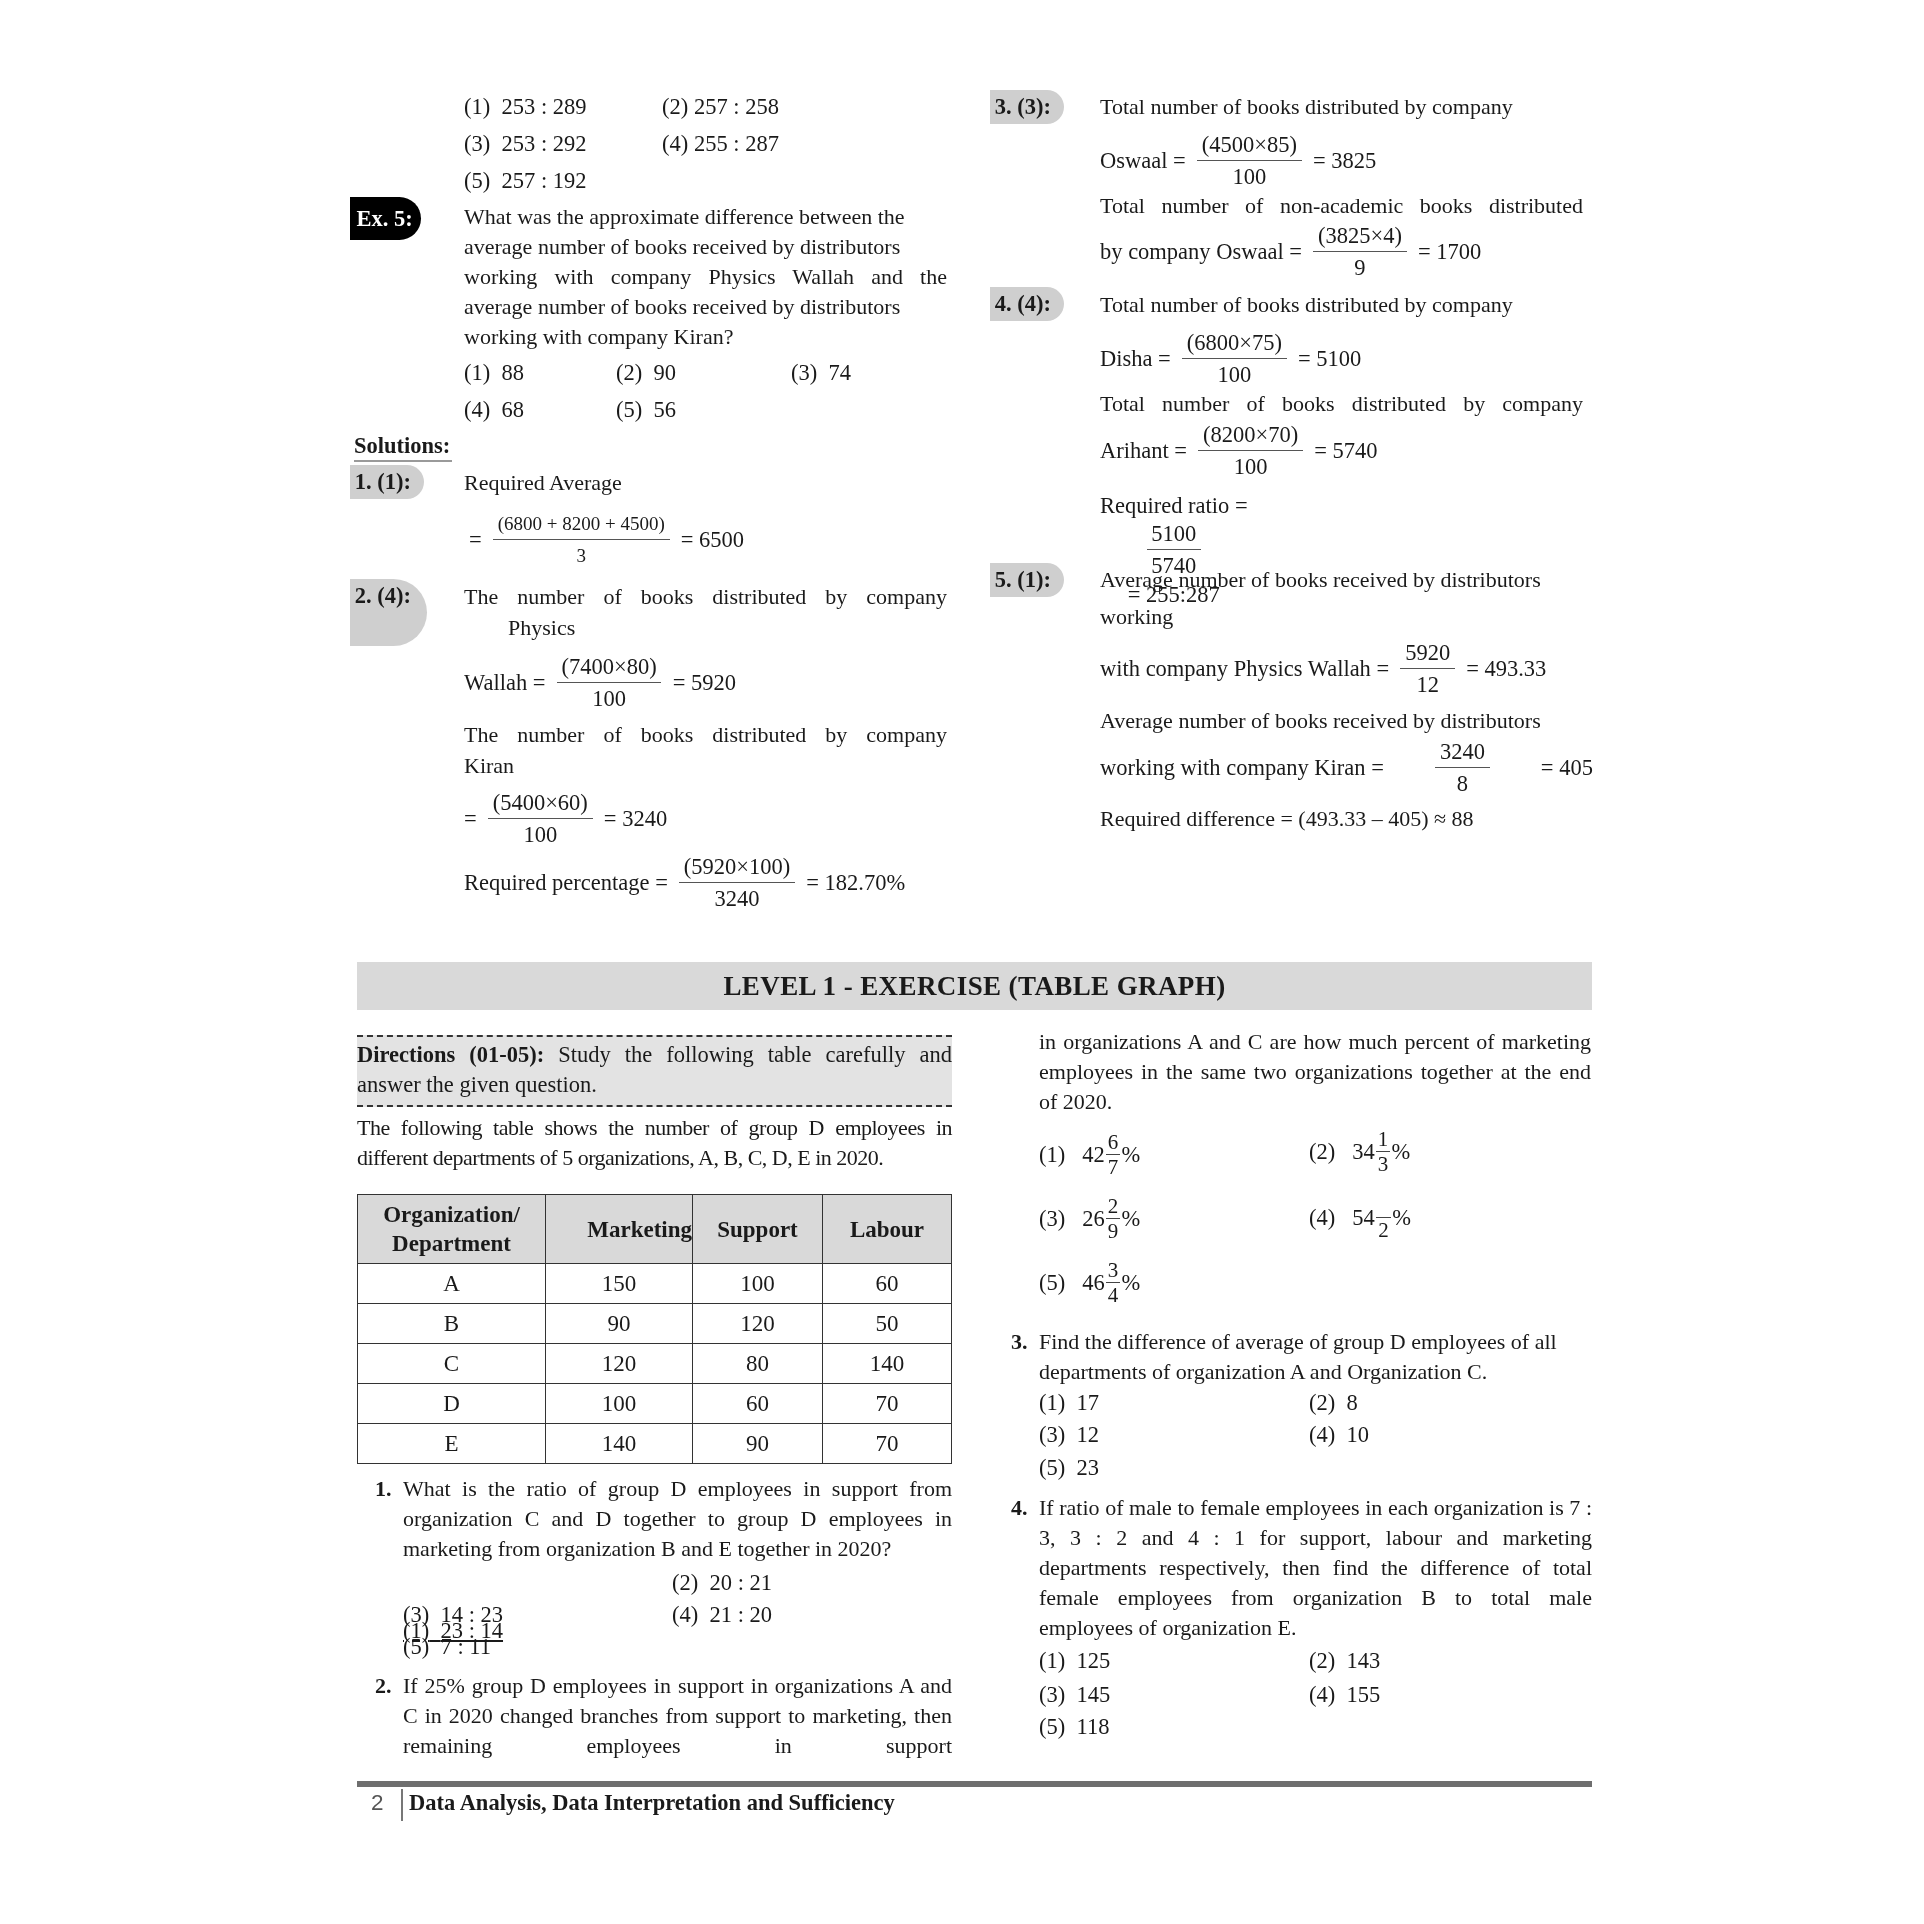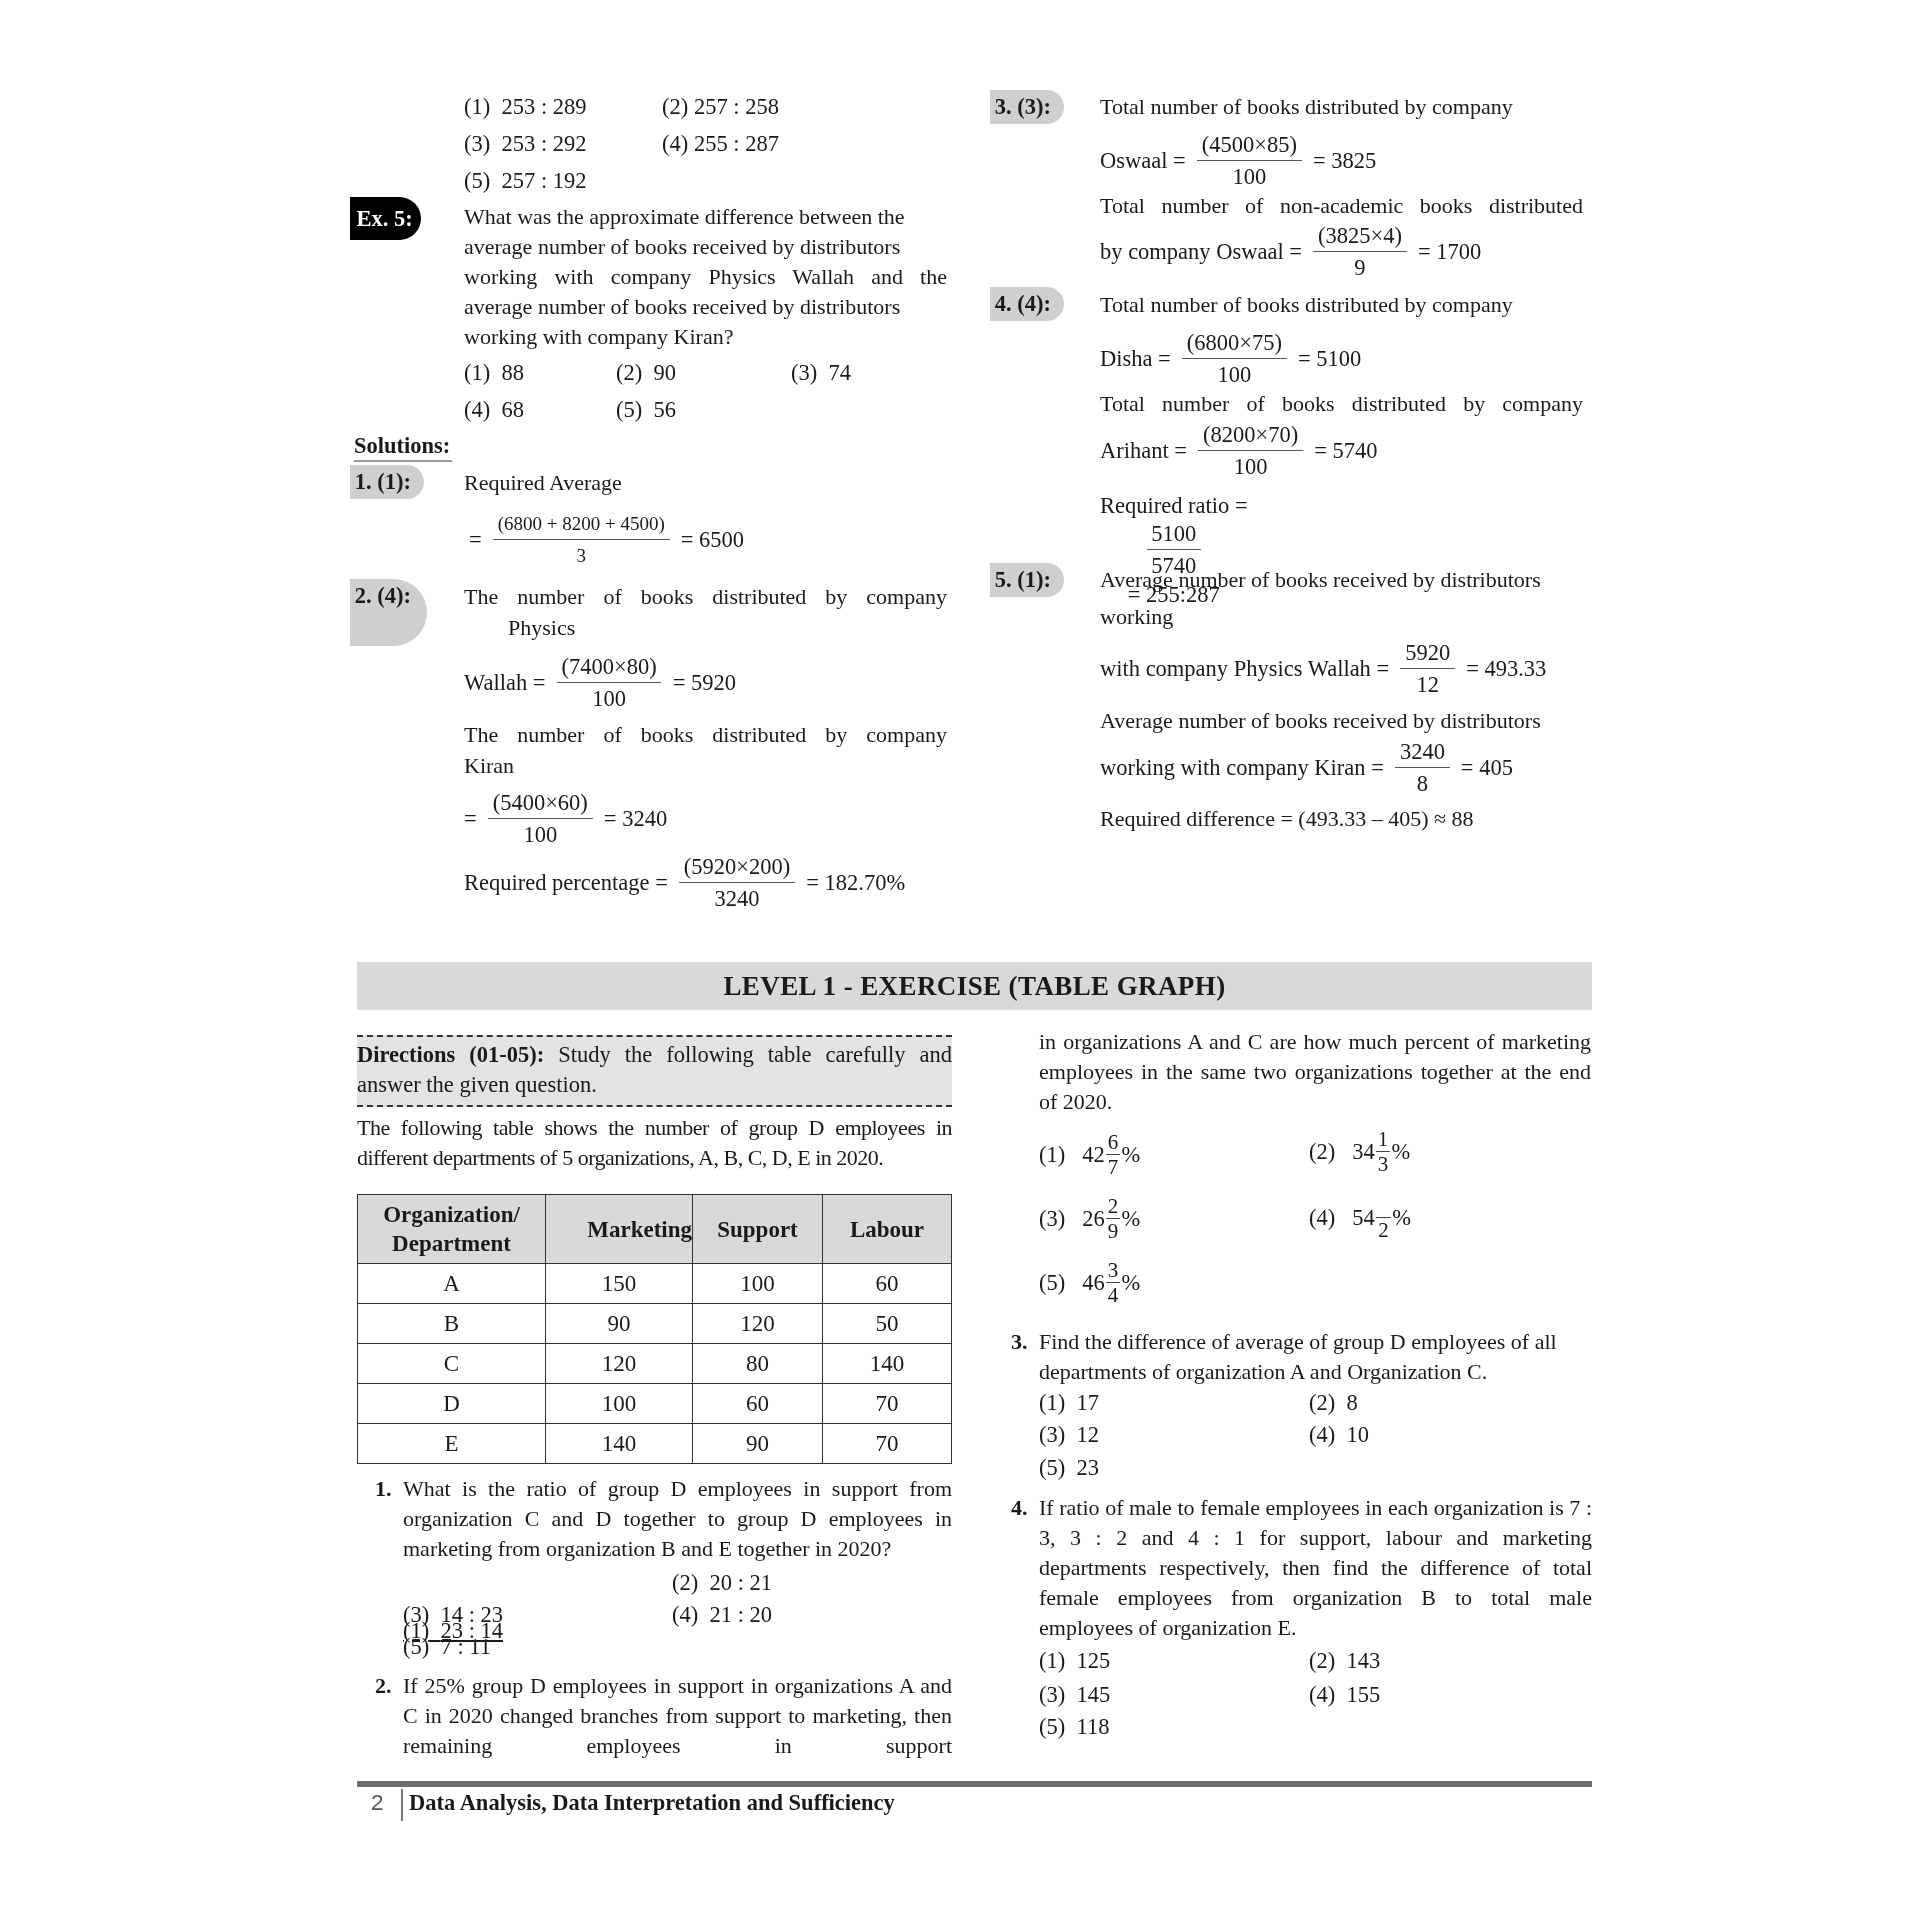--- a/index.html
+++ b/index.html
@@ -128,21 +128,21 @@
   <span>=</span>
   <span class="frac">
       <span class="num">(5400×60)</span>
       <span class="den">100</span>
     </span>
   <span>= 3240</span>
 </div>
 <div class="eq" style="left:464px;top:853px;">
   <span>Required percentage =</span>
   <span class="frac">
-      <span class="num">(5920×200)</span>
+      <span class="num">(5920×100)</span>
       <span class="den">3240</span>
     </span>
   <span>= 182.70%</span>
 </div>
 
 <div class="badge-sol" style="left:990px;top:90px;width:74px;">3. (3):</div>
 <div class="abs txt" style="left:1100px;top:92px;">Total number of books distributed by company</div>
 <div class="eq" style="left:1100px;top:131px;">
   <span>Oswaal =</span>
   <span class="frac">
@@ -194,21 +194,21 @@
 <div class="abs txt" style="left:1100px;top:602px;">working</div>
 <div class="eq" style="left:1100px;top:639px;">
   <span>with company Physics Wallah =</span>
   <span class="frac">
       <span class="num">5920</span>
       <span class="den">12</span>
     </span>
   <span>= 493.33</span>
 </div>
 <div class="abs txt" style="left:1100px;top:706px;">Average number of books received by distributors</div>
-<div class="eq" style="left:1100px;top:738px;">
+<div class="eq" style="left:1100px;top:738px;gap:40px;">
   <span>working with company Kiran =</span>
   <span class="frac">
       <span class="num">3240</span>
       <span class="den">8</span>
     </span>
   <span>= 405</span>
 </div>
 <div class="abs txt" style="left:1100px;top:804px;">Required difference = (493.33 – 405) ≈ 88</div>
 
 <div class="level-bar">LEVEL 1 - EXERCISE (TABLE GRAPH)</div>

